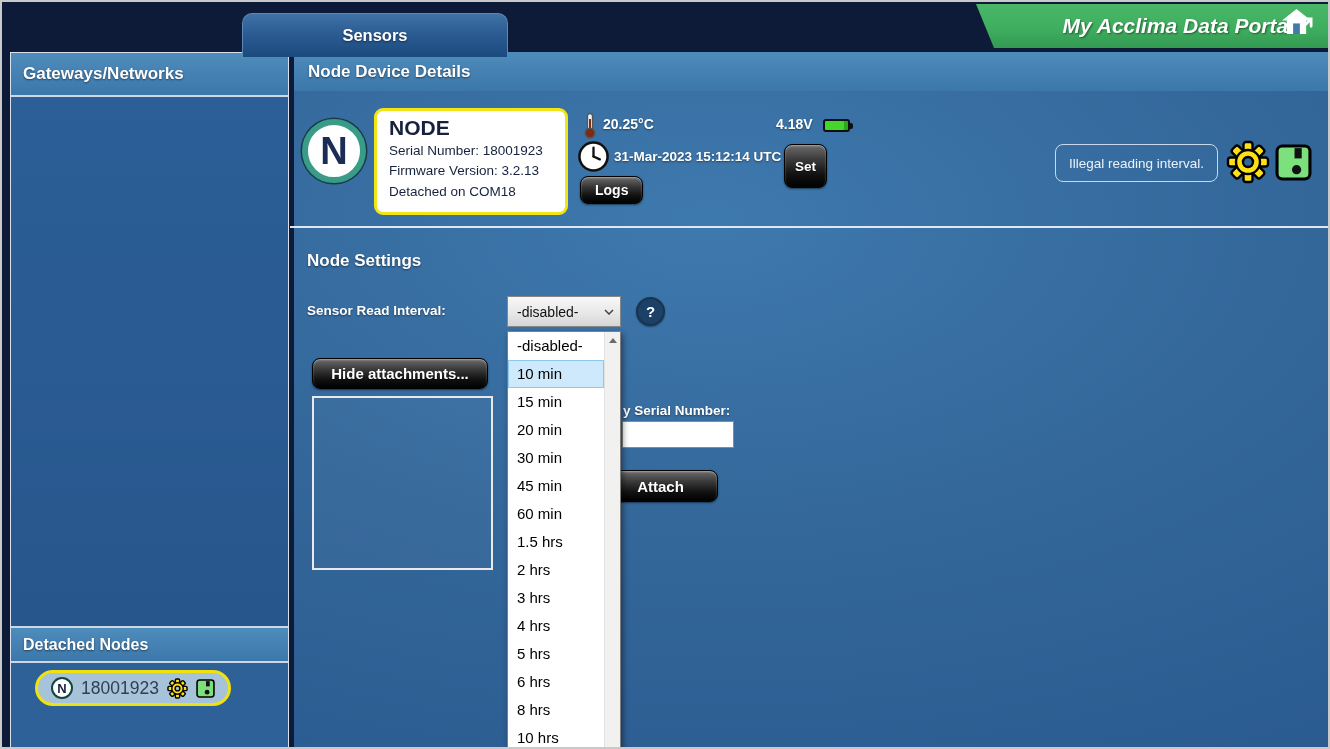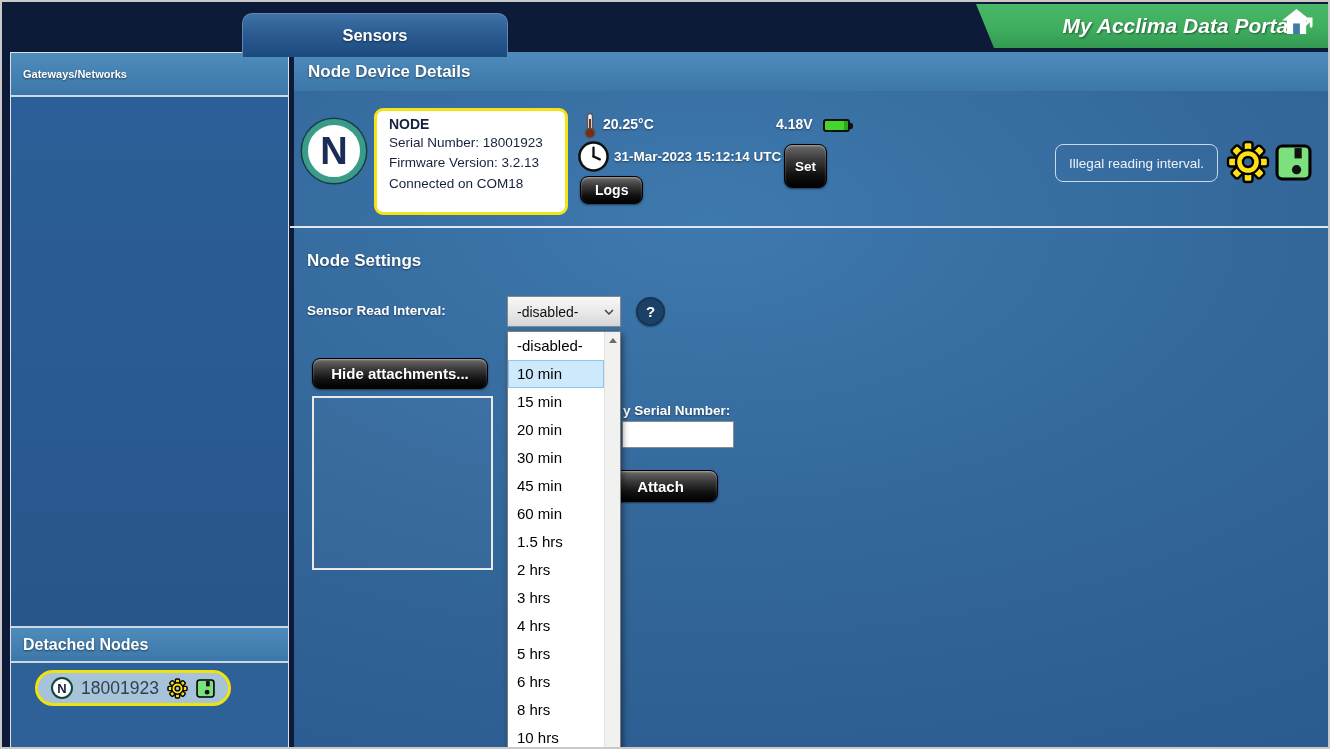--- a/index.html
+++ b/index.html
@@ -37,21 +37,21 @@
   }
   .portal-text{ color:#fff; font-size:21px; font-weight:800; font-style:italic; text-shadow:1px 1px 2px rgba(0,0,0,.45); }
 
   
   .sidebar{
     position:absolute; left:8px; top:50px; width:279px; height:696px;
     border:1.5px solid #d9e2ec; display:flex; flex-direction:column; background:#2b5e96;
   }
   .side-header{
     height:44px; flex:0 0 auto; display:flex; align-items:center; padding-left:12px;
-    color:#fff; font-size:11px; font-weight:600;
+    color:#fff; font-size:17px; font-weight:600;
     background:linear-gradient(180deg,#4e8cbc 0%,#3c77a9 100%);
     border-bottom:2px solid #cdd8e6;
   }
   .side-body1{ flex:1 1 auto; background:linear-gradient(180deg,#2c5f97 0%,#27568c 100%); }
   .side-header.detached{ height:37px; font-size:16px; border-top:2px solid #cdd8e6; }
   .side-body2{ flex:0 0 84px; background:#2d6197; padding:7px 0 0 24px; }
   .node-chip{
     display:inline-flex; align-items:center; gap:8px; height:36px; padding:0 13px;
     background:#a6c3da; border:3px solid #efe20e; border-radius:18px; cursor:pointer;
   }
@@ -80,21 +80,21 @@
     position:absolute; left:300px; top:117px; width:64px; height:64px; border-radius:50%;
     background:#fff; border:6px solid #3a9c88; box-shadow:0 0 0 1.5px #173c47;
     display:flex; align-items:center; justify-content:center;
     font-size:38px; font-weight:800; color:#1b2c55; z-index:2;
   }
   .info-box{
     position:absolute; left:372px; top:106px; width:194px; height:107px;
     background:#fff; border:3px solid #f3e515; border-radius:9px; padding:5px 12px;
     color:#16223d; z-index:2;
   }
-  .info-name{ font-size:14px; font-weight:600; margin-bottom:1px; }
+  .info-name{ font-size:21px; font-weight:600; margin-bottom:1px; }
   .info-line{ font-size:13.5px; line-height:1.5; }
 
   .wlabel{ position:absolute; color:#fff; font-weight:700; font-size:14px; z-index:2; text-shadow:0 1px 2px rgba(0,0,0,.45); }
   .icon-abs{ position:absolute; z-index:2; }
 
   .battery{
     position:absolute; left:821px; top:117px; width:27px; height:13px; z-index:2;
     background:#44d62c; border:2px solid #101010; border-radius:3px;
     box-shadow:inset -4px 0 0 #2ea81f;
   }
@@ -231,21 +231,21 @@
       </svg>
   </div>
 
   <div class="main-body"></div>
 
   <div class="n-logo">N</div>
   <div class="info-box">
     <div class="info-name">NODE</div>
     <div class="info-line">Serial Number: 18001923</div>
     <div class="info-line">Firmware Version: 3.2.13</div>
-    <div class="info-line">Connected on COM18</div>
+    <div class="info-line">Detached on COM18</div>
   </div>
 
   <span class="icon-abs" style="left:580px;top:110px;">
     <svg viewBox="0 0 16 27" width="16" height="27">
         <rect x="5.5" y="1.5" width="5" height="17" rx="2.5" fill="#f4f4f4" stroke="#555" stroke-width="1.4"></rect>
         <rect x="7" y="7" width="2" height="12" fill="#7b2d12"></rect>
         <circle cx="8" cy="21" r="4.8" fill="#7b2d12" stroke="#555" stroke-width="1.4"></circle>
       </svg>
   </span>
   <span class="wlabel" style="left:601px;top:114px;">20.25°C</span>

